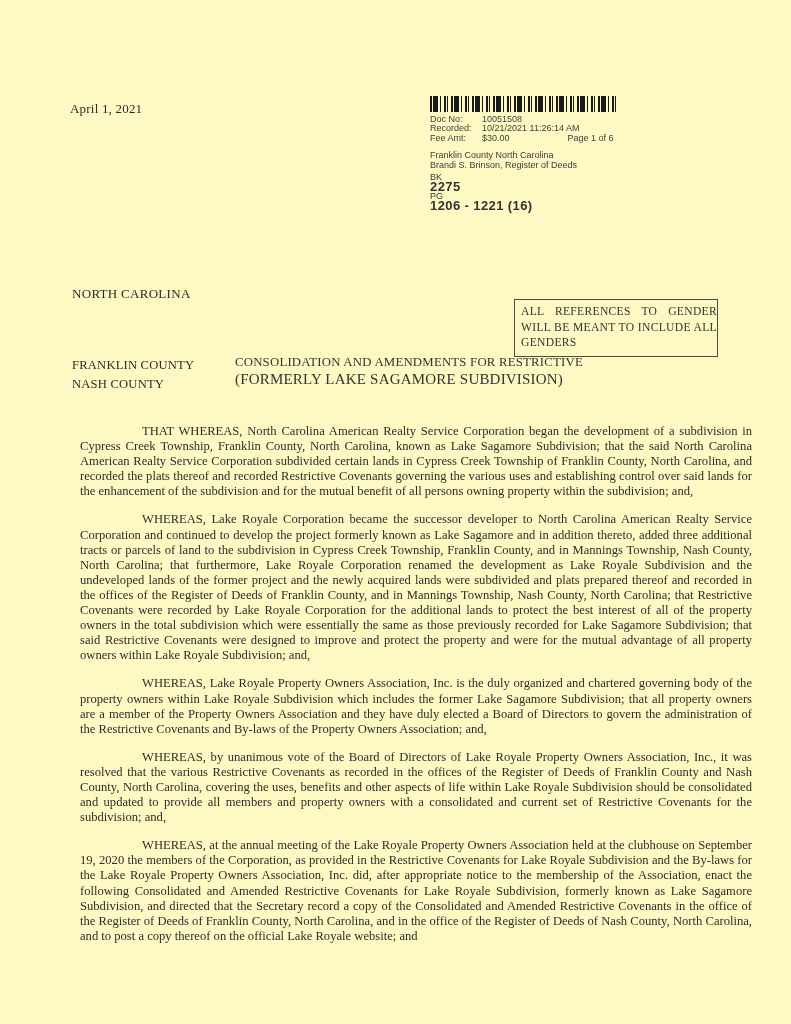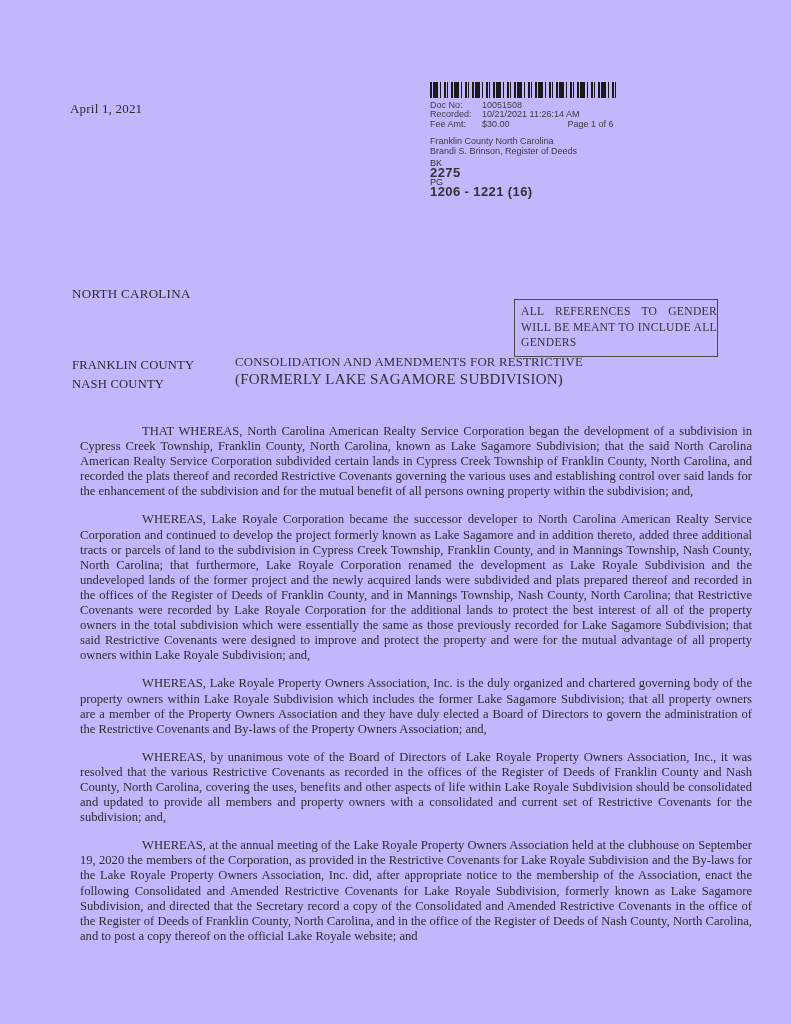--- a/index.html
+++ b/index.html
@@ -1,28 +1,28 @@
 <!DOCTYPE html>
 <html><head>
 <meta charset="utf-8">
 <style>
   html,body{margin:0;padding:0;background:#e8e8e8;}
   .page{
     position:relative;
     width:791px;height:1024px;
     margin:0 auto;
-    background:#c4b5fd;
+    background:#fef9c3;
     font-family:"Liberation Serif", serif;
     color:#2b2b2b;
     overflow:hidden;
   }
   
   .date{position:absolute;left:70px;top:101px;font-size:13px;letter-spacing:.2px;}
   
-  .stamp{position:absolute;left:430px;top:82px;font-family:"Liberation Sans",sans-serif;font-size:9px;color:#3d3d3d;line-height:9.4px;width:230px;}
+  .stamp{position:absolute;left:430px;top:96px;font-family:"Liberation Sans",sans-serif;font-size:9px;color:#3d3d3d;line-height:9.4px;width:230px;}
   .barcode{
     width:186px;height:16px;margin-bottom:3px;
     background:repeating-linear-gradient(90deg,
       #1a1a1a 0 2px, transparent 2px 3px,
       #1a1a1a 3px 8px, transparent 8px 10px,
       #1a1a1a 10px 11px, transparent 11px 14px,
       #1a1a1a 14px 16px, transparent 16px 17px,
       #1a1a1a 17px 18px, transparent 18px 21px);
   }
   .stamp-row{display:flex;white-space:nowrap;}

